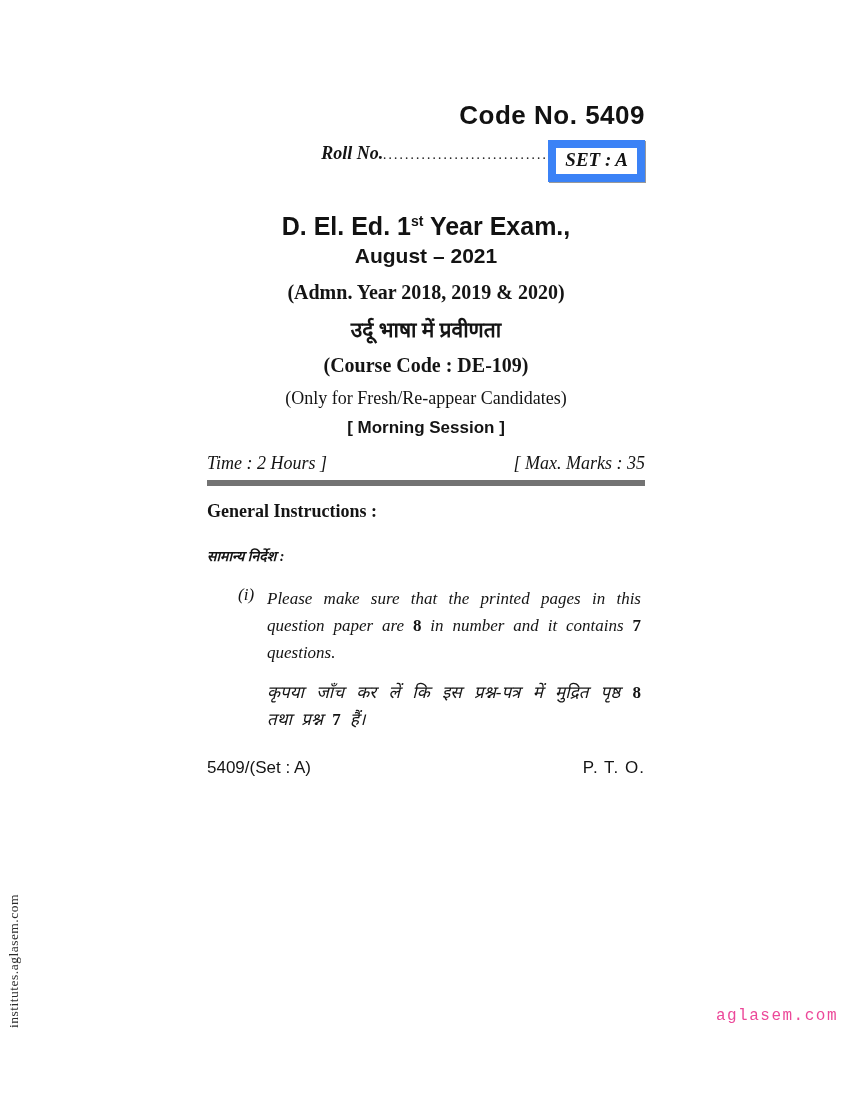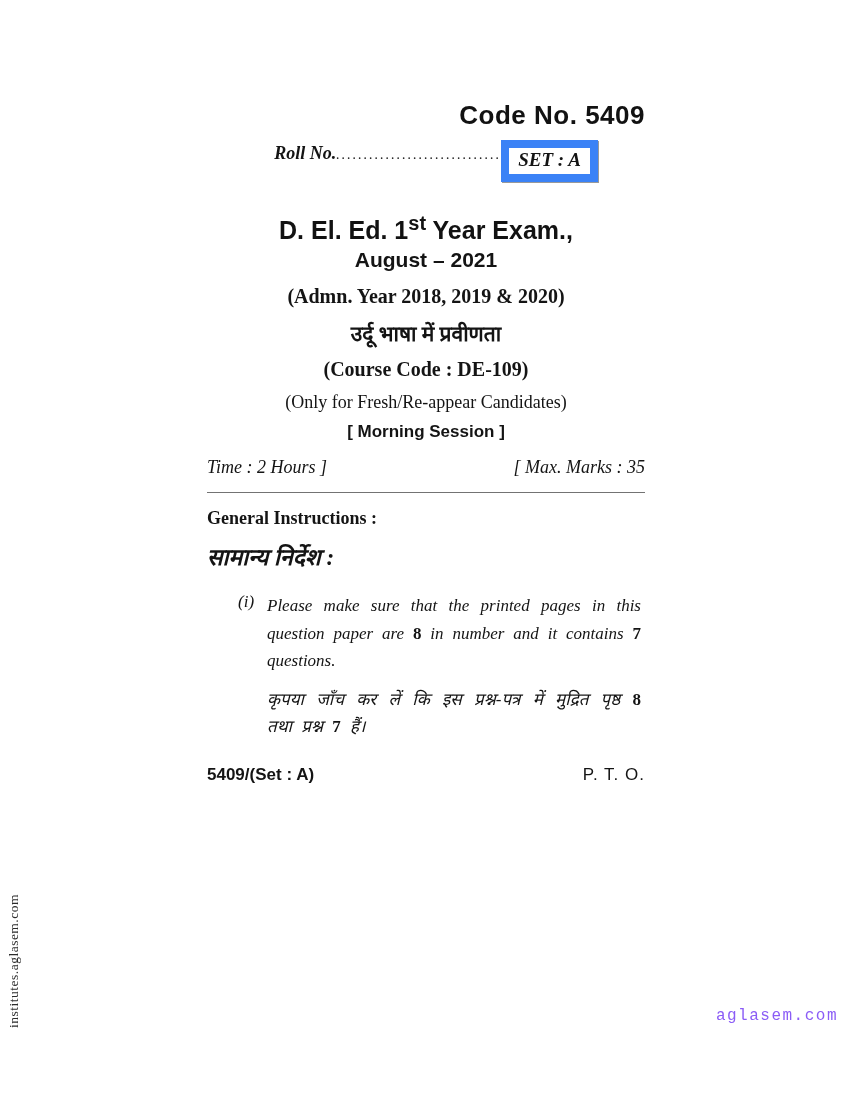--- a/index.html
+++ b/index.html
@@ -23,21 +23,21 @@
     text-align: right;
     font-family: "Liberation Sans", sans-serif;
     font-weight: bold;
     font-size: 26px;
     letter-spacing: 0.5px;
     color: #121212;
   }
   .roll-row {
     margin-top: 9px;
     display: flex;
-    justify-content: center;
+    justify-content: flex-end;
     align-items: flex-start;
     margin-left: 20px;
   }
   .roll-no {
     font-style: italic;
     font-weight: bold;
     font-size: 18px;
     padding-top: 3px;
   }
   .roll-dots {
@@ -56,45 +56,45 @@
     box-shadow: 1px 1px 0 #999;
   }
   .c { text-align: center; }
   .title-main {
     margin-top: 30px;
     font-family: "Liberation Sans", sans-serif;
     font-weight: bold;
     font-size: 25px;
     color: #121212;
   }
-  .title-main sup { font-size: 20px; }
+  .title-main sup { font-size: 14px; }
   .title-date {
     margin-top: 3px;
     font-family: "Liberation Sans", sans-serif;
     font-weight: bold;
     font-size: 21px;
   }
   .admn-year  { margin-top: 13px; font-weight: bold; font-size: 20px; font-family: Liberation Serif, serif; }
   .subject-en { margin-top: 13px; font-weight: bold; font-size: 21px; }
   .subject-hi { margin-top: 11px; font-weight: bold; font-size: 21px; }
   .course-code{ margin-top: 11px; font-weight: bold; font-size: 20px; }
   .curriculum { margin-top: 12px; font-weight: bold; font-size: 20px; }
   .cand-note  { margin-top: 11px; font-size: 18px; }
   .session    { margin-top: 9px;  font-family: "Liberation Sans", sans-serif; font-weight: bold; font-size: 17px; }
-  .meta-block { margin-top: 12px; border-bottom: 1px solid #737373; padding-bottom: 12px; }
+  .meta-block { margin-top: 12px; border-bottom: 6px solid #737373; padding-bottom: 4px; }
   .meta-row {
     display: flex;
     justify-content: space-between;
     font-style: italic;
     font-size: 18px;
     line-height: 1.45;
   }
   .meta-row .hi { font-weight: bold; }
   .gi-en { margin-top: 15px; font-weight: bold; font-size: 18px; }
-  .gi-hi { margin-top: 11px;  font-style: italic; font-weight: bold; font-size: 23px; }
+  .gi-hi { margin-top: 24px;  font-style: italic; font-weight: bold; font-size: 14px; }
   .instr-item { position: relative; margin-top: 20px; margin-left: 60px; width: 374px; }
   .instr-num {
     position: absolute;
     left: -29px;
     top: 0;
     font-style: italic;
     font-size: 17px;
   }
   .instr-text {
     font-style: italic;
@@ -106,41 +106,41 @@
   }
   .instr-text.hi { margin-top: 12px; word-spacing: 5px; }
   .instr-text .num { font-weight: bold; font-style: normal; }
   .footer-row {
     margin-top: 25px;
     display: flex;
     justify-content: space-between;
     font-family: "Liberation Sans", sans-serif;
     font-size: 17px;
   }
-  .footer-left  { font-weight: bold; }
+  .footer-left  { font-weight: normal; }
   .footer-right { font-weight: normal; letter-spacing: 1px; }
   .wm-left {
     position: absolute;
     left: 6px;
     bottom: 8px;
     writing-mode: vertical-rl;
     transform: rotate(180deg);
     font-family: "Liberation Serif", serif;
     font-size: 13.5px;
     color: #2b2b2b;
     letter-spacing: 0.5px;
   }
   .wm-right {
     position: absolute;
     right: 12px;
     bottom: 11px;
     font-family: "Liberation Mono", "DejaVu Sans Mono", monospace;
     font-size: 16px;
     letter-spacing: 1.5px;
-    color: #8b5cf6;
+    color: #ec4899;
   }
 </style>
 </head>
 <body>
 
 <div class="page">
   <div class="content">
 
     <div class="code-no">Code No. 5409</div>
 

